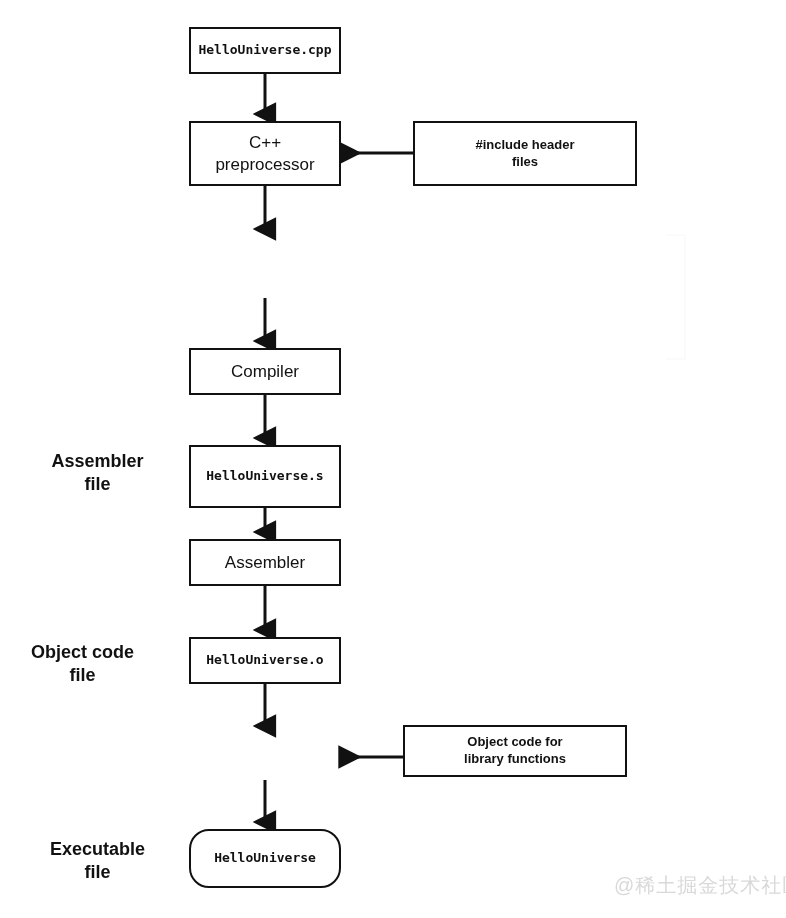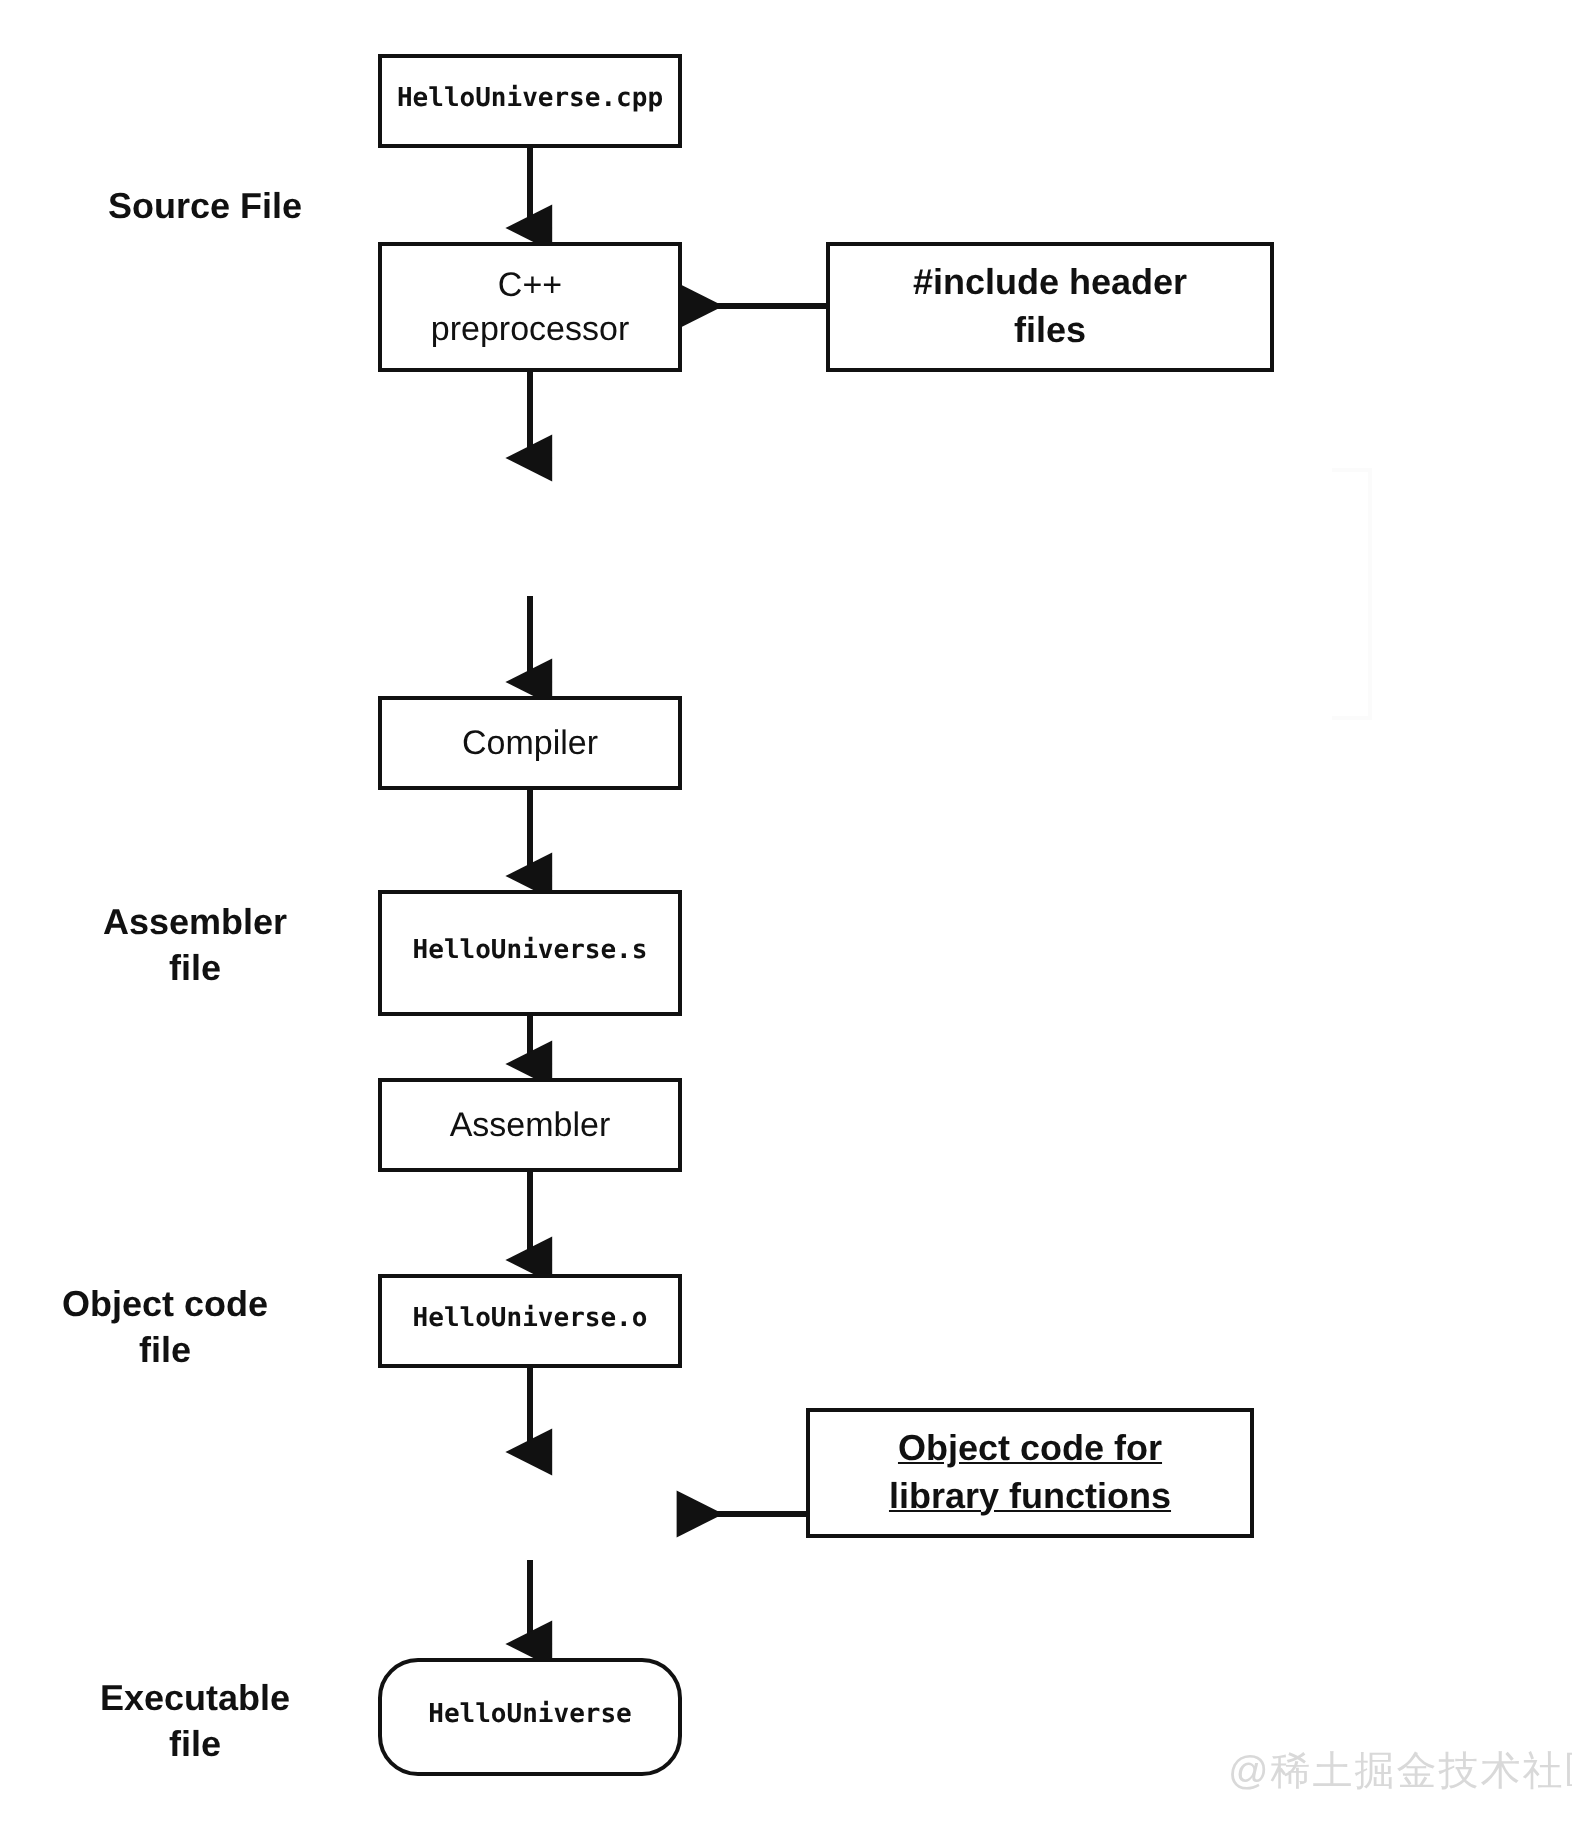--- a/index.html
+++ b/index.html
@@ -42,21 +42,21 @@
     letter-spacing: 0px;
   }
   .plain .txt {
     font-family: "Liberation Sans", sans-serif;
     font-weight: 400;
     font-size: 17px;
   }
   .strong .txt {
     font-family: "Liberation Sans", sans-serif;
     font-weight: 700;
-    font-size: 18px;
+    font-size: 13px;
   }
   .stage-label {
     position: absolute;
     font-family: "Liberation Sans", sans-serif;
     font-weight: 700;
     font-size: 18px;
     color: #111111;
     text-align: center;
     line-height: 1.3;
     white-space: pre-line;
@@ -108,21 +108,20 @@
       <line x1="265" y1="395" x2="265" y2="438" marker-end="url(#arrowhead-down)"></line>
       <line x1="265" y1="492" x2="265" y2="532" marker-end="url(#arrowhead-down)"></line>
       <line x1="265" y1="586" x2="265" y2="630" marker-end="url(#arrowhead-down)"></line>
       <line x1="265" y1="684" x2="265" y2="726" marker-end="url(#arrowhead-down)"></line>
       <line x1="265" y1="780" x2="265" y2="822" marker-end="url(#arrowhead-down)"></line>
       <line x1="413" y1="153" x2="350" y2="153" marker-end="url(#arrowhead-left)"></line>
       <line x1="403" y1="757" x2="350" y2="757" marker-end="url(#arrowhead-left)"></line>
     </g>
   </svg>
 
-  <div class="stage-label" style="left:30px; top:92px; width:145px;">Source File</div>
   <div class="stage-label" style="left:20px; top:450px; width:155px;">Assembler
 file</div>
   <div class="stage-label" style="left:5px; top:641px; width:155px;">Object code
 file</div>
   <div class="stage-label" style="left:20px; top:838px; width:155px;">Executable
 file</div>
 
   <div class="node mono" style="left:189px; top:27px; width:152px; height:47px;">
     <span class="txt">HelloUniverse.cpp</span>
   </div>
@@ -148,21 +147,21 @@
 
   <div class="node plain" style="left:189px; top:539px; width:152px; height:47px;">
     <span class="txt">Assembler</span>
   </div>
 
   <div class="node mono" style="left:189px; top:637px; width:152px; height:47px;">
     <span class="txt">HelloUniverse.o</span>
   </div>
 
 
-  <div class="node strong" style="left:403px; top:704px; width:224px; height:65px;text-decoration:underline;">
+  <div class="node strong" style="left:403px; top:725px; width:224px; height:52px;">
     <span class="txt">Object code for
 library functions</span>
   </div>
 
   <div class="node mono" style="left:189px; top:829px; width:152px; height:59px;border-radius:20px;">
     <span class="txt">HelloUniverse</span>
   </div>
 
   <div class="watermark" style="left:614px; top:872px;">@稀土掘金技术社区</div>
 

